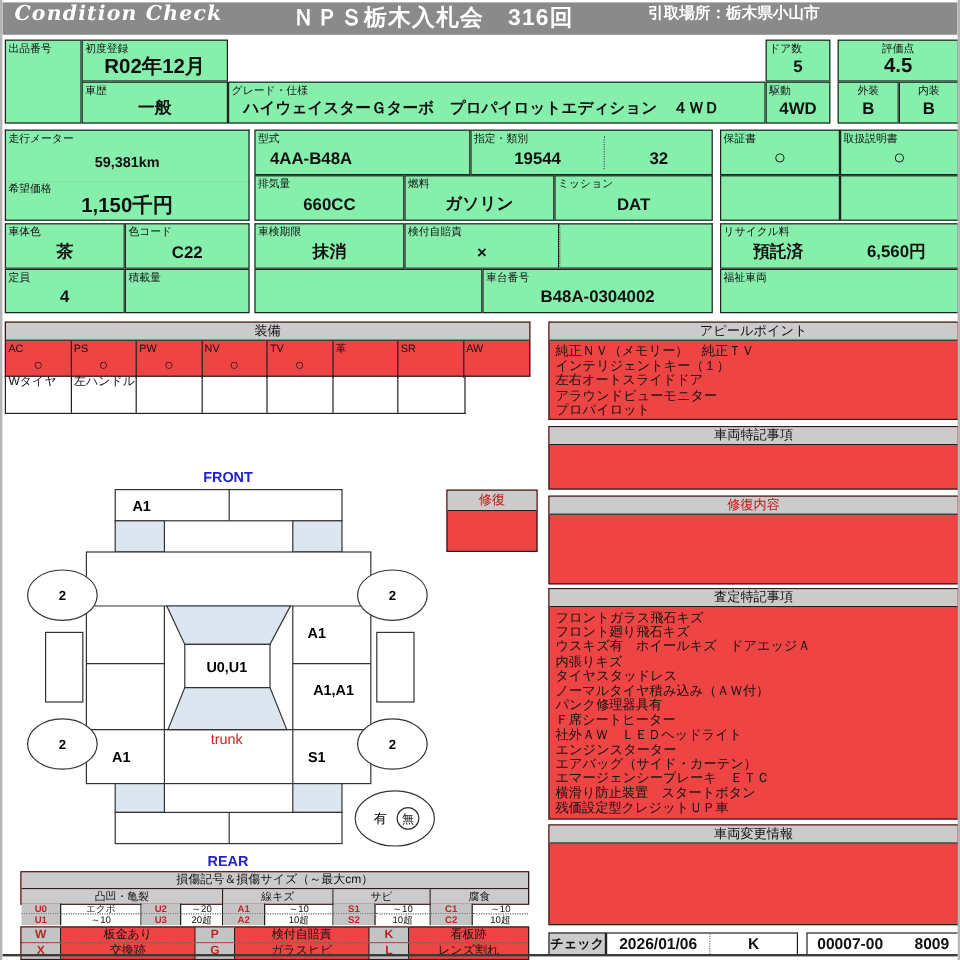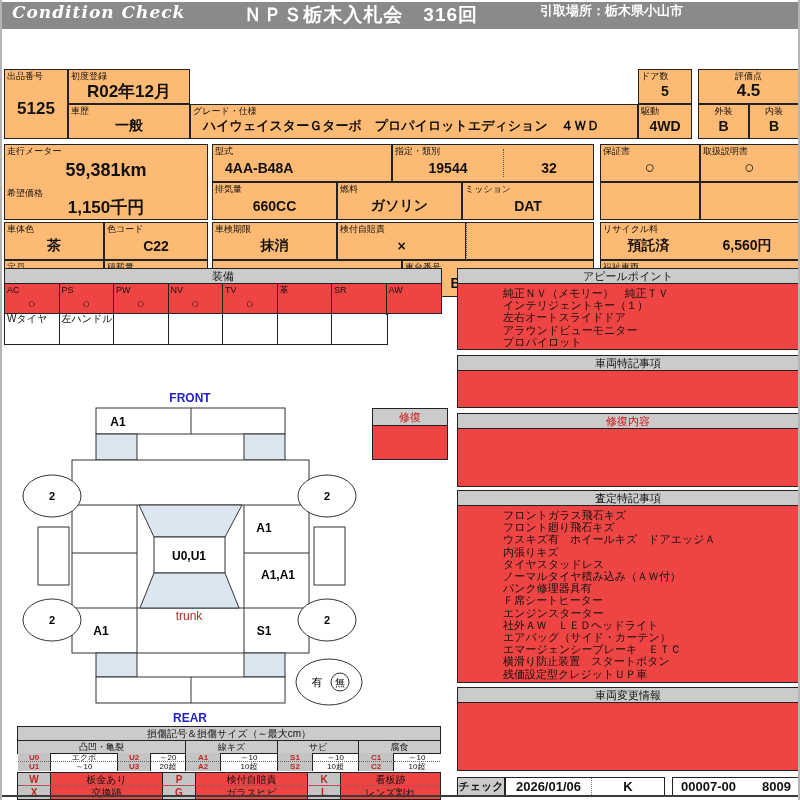--- a/index.html
+++ b/index.html
@@ -5,32 +5,32 @@
   html,body{margin:0;padding:0;background:#fff;}
   #sheet{position:relative;width:800px;height:800px;background:#fff;overflow:hidden;
          font-family:"Liberation Sans","DejaVu Sans",sans-serif;color:#111;
          border-left:2px solid #b5b5b5;border-right:2px solid #b5b5b5;box-sizing:border-box;}
   .topbar{position:absolute;left:0;top:2px;width:100%;height:27px;background:#8a8a8a;color:#fff;
           display:flex;align-items:flex-start;}
   .logo{font-family:"DejaVu Serif","Liberation Serif",serif;font-style:italic;font-weight:bold;
         font-size:17px;margin-left:10px;letter-spacing:1px;}
   .tbar-title{font-size:19px;font-weight:bold;margin-left:58px;letter-spacing:1px;}
   .tbar-pickup{font-size:13px;font-weight:bold;margin-left:62px;}
-  .cell{position:absolute;border:1px solid #222;background:#fdba74;box-sizing:border-box;margin-top:36px;}
+  .cell{position:absolute;border:1px solid #222;background:#86efac;box-sizing:border-box;}
   .lbl{position:absolute;top:1px;left:2px;font-size:9px;line-height:10px;white-space:nowrap;}
   .val{position:absolute;left:0;right:0;top:9px;bottom:0;display:flex;align-items:center;justify-content:center;
        font-weight:bold;font-size:14px;white-space:nowrap;}
   .val.left{justify-content:flex-start;padding-left:12px;}
   .val.big{font-size:17px;}
-  .val.huge{font-size:18px;}
+  .val.huge{font-size:12px;}
   .sec{position:absolute;border:1px solid #222;background:#ef4444;box-sizing:border-box;}
   .sec-title{height:14px;background:#cbcbcb;border-bottom:1px solid #222;text-align:center;
              font-size:11px;line-height:14px;}
   .sec-title.red{color:#cc1111;}
-  .sec-body{position:relative;font-size:11px;line-height:12.2px;padding:3px 5px;margin-left:40px;}
+  .sec-body{position:relative;font-size:11px;line-height:12.2px;padding:3px 5px;}
   .dotL{border-left:1px dotted #555 !important;}
   
   .eq-row{display:flex;}
   .eq-c{position:relative;width:54.75px;height:31px;border-right:1px solid #222;box-sizing:border-box;}
   .eq-c:last-child{border-right:none;}
   .eq-mark{position:absolute;left:0;right:0;top:8px;bottom:0;display:flex;align-items:center;justify-content:center;
            font-size:13px;font-weight:bold;}
   .eq2{position:absolute;border:1px solid #222;border-top:none;box-sizing:border-box;display:flex;}
   .eq2 .eq-c{height:31px;}
   
@@ -53,21 +53,20 @@
 <div id="sheet">
 
   <div class="topbar">
     <span class="logo">Condition Check</span>
     <span class="tbar-title">ＮＰＳ栃木入札会　316回</span>
     <span class="tbar-pickup">引取場所：栃木県小山市</span>
   </div>
 
   <div class="cell" style="left:2px;top:33px;width:64px;height:70px">
     <span class="lbl">出品番号</span>
-    <div class="val big">5125</div>
   </div>
   <div class="cell" style="left:66px;top:33px;width:122px;height:35px">
     <span class="lbl">初度登録</span>
     <div class="val big">R02年12月</div>
   </div>
   <div class="cell" style="left:66px;top:68px;width:122px;height:35px">
     <span class="lbl">車歴</span>
     <div class="val">一般</div>
   </div>
   <div class="cell" style="left:188px;top:68px;width:448px;height:35px">
@@ -252,22 +251,22 @@
     <div class="sec-title">査定特記事項</div>
     <div class="sec-body">
       <div>フロントガラス飛石キズ</div>
       <div>フロント廻り飛石キズ</div>
       <div>ウスキズ有　ホイールキズ　ドアエッジＡ</div>
       <div>内張りキズ</div>
       <div>タイヤスタッドレス</div>
       <div>ノーマルタイヤ積み込み（ＡＷ付）</div>
       <div>パンク修理器具有</div>
       <div>Ｆ席シートヒーター</div>
+      <div>社外ＡＷ　ＬＥＤヘッドライト</div>
       <div>エンジンスターター</div>
-      <div>社外ＡＷ　ＬＥＤヘッドライト</div>
       <div>エアバッグ（サイド・カーテン）</div>
       <div>エマージェンシーブレーキ　ＥＴＣ</div>
       <div>横滑り防止装置　スタートボタン</div>
       <div>残価設定型クレジットＵＰ車</div>
     </div>
   </div>
 
   <div class="sec" style="left:455px;top:687px;width:342px;height:84px">
     <div class="sec-title">車両変更情報</div>
   </div>

